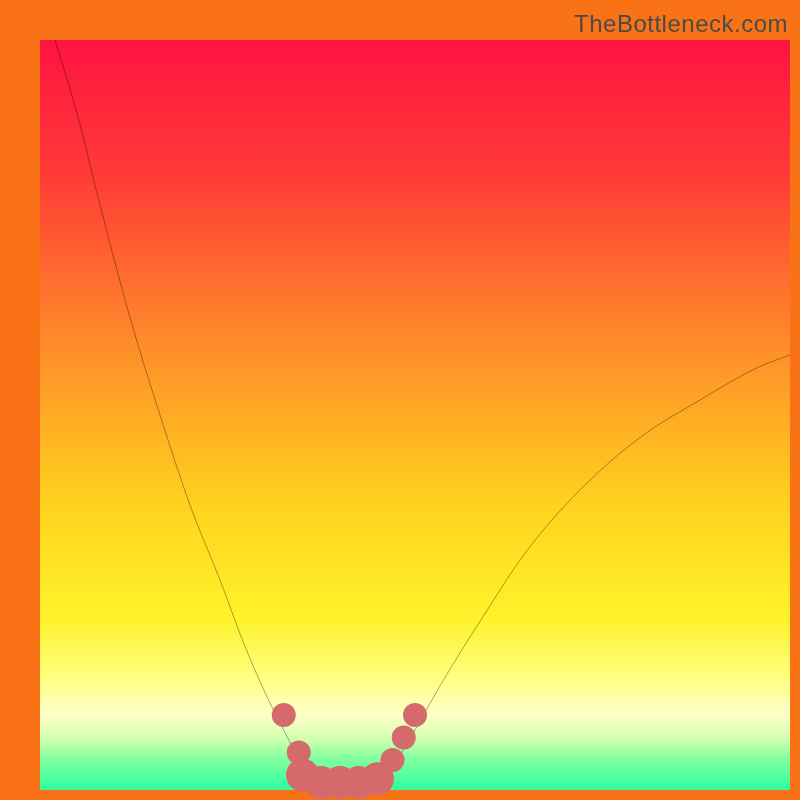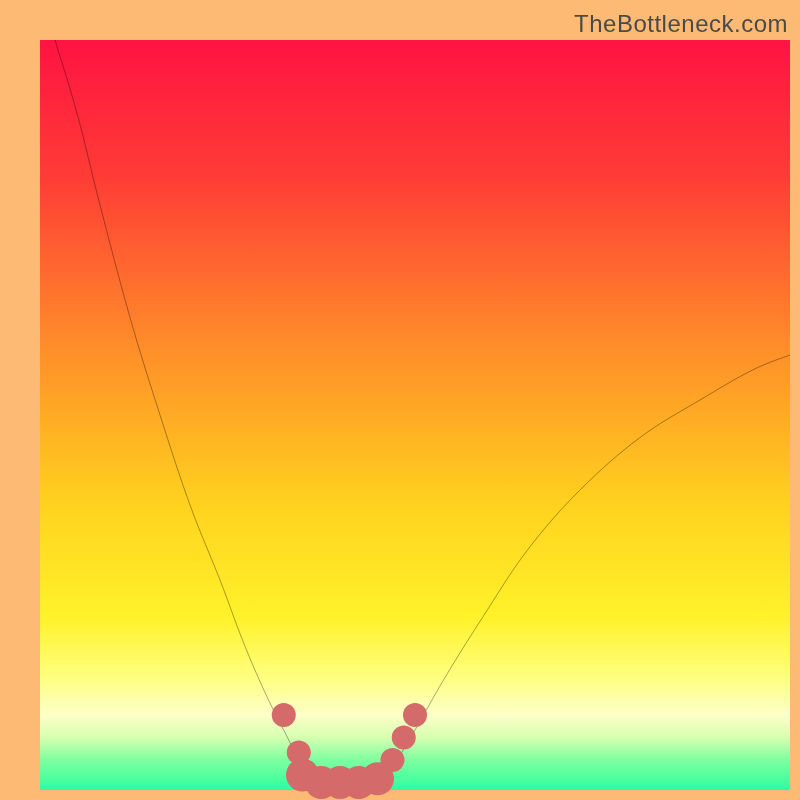--- a/index.html
+++ b/index.html
@@ -8,21 +8,21 @@
     width: 800px;
     height: 800px;
     background: #000;
     overflow: hidden;
     font-family: Arial, Helvetica, sans-serif;
   }
   .stage {
     position: relative;
     width: 800px;
     height: 800px;
-    background: #fdba74;
+    background: #f97316;
   }
   .plot-area {
     position: absolute;
     left: 40px;
     top: 40px;
     width: 750px;
     height: 750px;
   }
   .gradient-bg {
     position: absolute;

